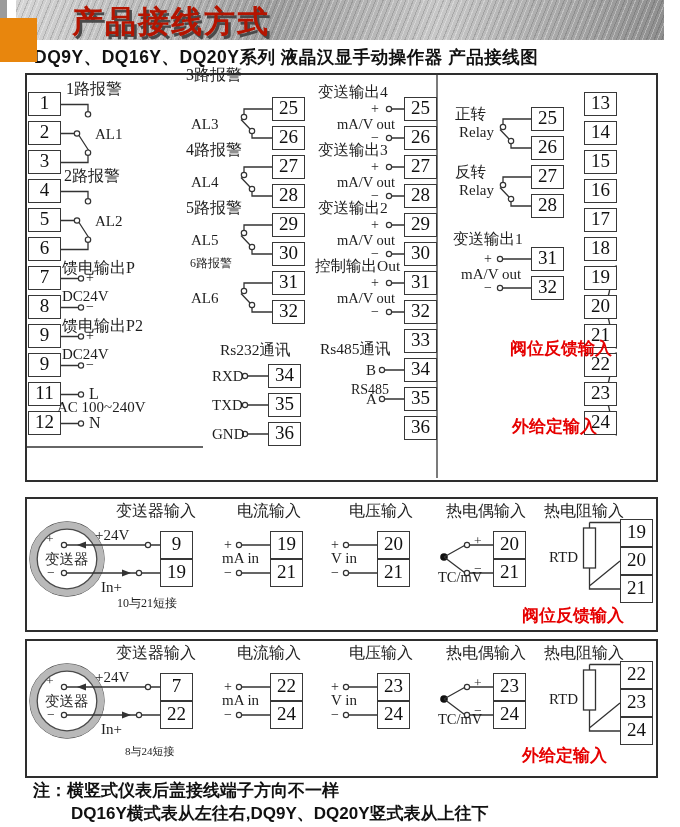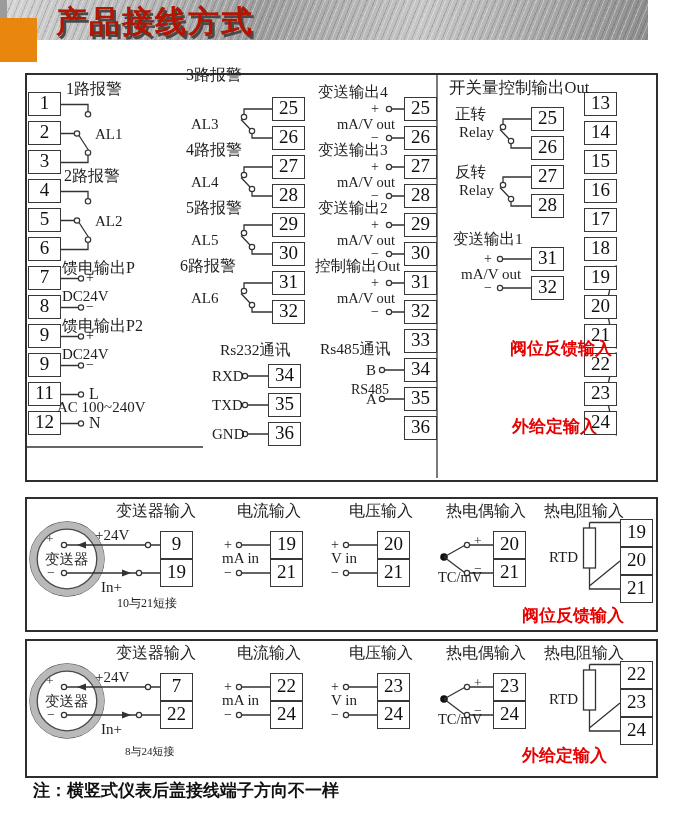--- a/index.html
+++ b/index.html
@@ -1,19 +1,19 @@
 <!DOCTYPE html>
 <html><head>
 <meta charset="utf-8">
 <style>
   html,body{margin:0;padding:0;background:#fff;}
   .page{position:relative;width:680px;height:827px;background:#fff;overflow:hidden;
         font-family:"Liberation Sans",sans-serif;}
   
-  .banner{position:absolute;left:0;top:0;width:648px;height:40px;z-index:5;
+  .banner{position:absolute;left:16px;top:0;width:648px;height:40px;z-index:5;
     background-image:
       repeating-linear-gradient(112deg,rgba(255,255,255,.30) 0 1px,rgba(255,255,255,0) 1px 4px,rgba(40,40,40,.18) 4px 5px,rgba(255,255,255,0) 5px 7px),
       linear-gradient(100deg,#d6d6d6,#9e9e9e 40%,#c8c8c8 65%,#8e8e8e);}
   .banner .title{position:absolute;left:56px;top:1px;margin:0;font-size:31px;font-weight:bold;
     letter-spacing:2px;color:#b51400;text-shadow:2.5px 2.5px 0 #4a4a4a;white-space:nowrap;}
   .corner-bar{position:absolute;left:0;top:0;width:7px;height:40px;background:#9b9b9b;z-index:5;}
   .corner-orange{position:absolute;left:0;top:18px;width:37px;height:44px;background:#e8860d;z-index:6;}
   .subtitle{position:absolute;left:34px;top:45px;font-size:17.5px;font-weight:bold;color:#111;
     letter-spacing:.5px;white-space:nowrap;z-index:4;}
   
@@ -43,20 +43,21 @@
 </head>
 <body>
 
 <div class="page">
 
   <div class="banner">
     <div class="title">产品接线方式</div>
   </div>
   <div class="corner-bar"></div>
   <div class="corner-orange"></div>
+  <div class="subtitle">DQ9Y、DQ16Y、DQ20Y系列 液晶汉显手动操作器 产品接线图</div>
 
   <div class="box" style="left:25px;top:73px;width:629px;height:405px"></div>
   <div class="box" style="left:25px;top:497px;width:629px;height:131px"></div>
   <div class="box" style="left:25px;top:639px;width:629px;height:135px"></div>
 
   <svg class="wires" width="680" height="827" viewBox="0 0 680 827">
     <path d="M437,73V478"></path>
     <path d="M27,447H203"></path>
 
     <g>
@@ -299,21 +300,21 @@
   <div class="lb" style="left:89px;top:385px;font-size:16px">L</div>
   <div class="lb" style="left:57px;top:399px;font-size:15px">AC 100~240V</div>
   <div class="lb" style="left:89px;top:414px;font-size:16px">N</div>
 
   <div class="lb" style="left:186px;top:66px;font-size:16px">3路报警</div>
   <div class="lb" style="left:191px;top:116px;font-size:15px">AL3</div>
   <div class="lb" style="left:186px;top:141px;font-size:16px">4路报警</div>
   <div class="lb" style="left:191px;top:174px;font-size:15px">AL4</div>
   <div class="lb" style="left:186px;top:199px;font-size:16px">5路报警</div>
   <div class="lb" style="left:191px;top:232px;font-size:15px">AL5</div>
-  <div class="lb" style="left:180px;top:257px;font-size:16px">6路报警</div>
+  <div class="lb" style="left:190px;top:257px;font-size:12px">6路报警</div>
   <div class="lb" style="left:191px;top:290px;font-size:15px">AL6</div>
   <div class="lb" style="left:220px;top:341px;font-size:15.5px">Rs232通讯</div>
   <div class="lb" style="left:212px;top:368px;font-size:15px">RXD</div>
   <div class="lb" style="left:212px;top:397px;font-size:15px">TXD</div>
   <div class="lb" style="left:212px;top:426px;font-size:15px">GND</div>
 
   <div class="lb" style="left:318px;top:83px">变送输出4</div>
   <div class="lb" style="left:371px;top:101px;font-size:14px">+</div>
   <div class="lb" style="left:337px;top:116px;font-size:14.5px">mA/V out</div>
   <div class="lb" style="left:371px;top:130px;font-size:14px">−</div>
@@ -327,21 +328,20 @@
   <div class="lb" style="left:371px;top:246px;font-size:14px">−</div>
   <div class="lb" style="left:315px;top:257px">控制输出Out</div>
   <div class="lb" style="left:371px;top:275px;font-size:14px">+</div>
   <div class="lb" style="left:337px;top:290px;font-size:14.5px">mA/V out</div>
   <div class="lb" style="left:371px;top:304px;font-size:14px">−</div>
   <div class="lb" style="left:320px;top:340px;font-size:15.5px">Rs485通讯</div>
   <div class="lb" style="left:366px;top:362px;font-size:15px">B</div>
   <div class="lb" style="left:351px;top:382px;font-size:14px">RS485</div>
   <div class="lb" style="left:366px;top:391px;font-size:15px">A</div>
 
-  <div class="lb" style="left:449px;top:79px;font-size:16.5px">开关量控制输出Out</div>
   <div class="lb" style="left:455px;top:105px">正转</div>
   <div class="lb" style="left:459px;top:124px;font-size:15px">Relay</div>
   <div class="lb" style="left:455px;top:163px">反转</div>
   <div class="lb" style="left:459px;top:182px;font-size:15px">Relay</div>
   <div class="lb" style="left:453px;top:230px">变送输出1</div>
   <div class="lb" style="left:484px;top:251px;font-size:14px">+</div>
   <div class="lb" style="left:461px;top:266px;font-size:15px">mA/V out</div>
   <div class="lb" style="left:484px;top:280px;font-size:14px">−</div>
 
   <div class="red" style="left:510px;top:337px">阀位反馈输入</div>
@@ -387,14 +387,15 @@
   <div class="lb" style="left:331px;top:707px;font-size:14px">−</div>
   <div class="lb" style="left:446px;top:644px;font-size:16px">热电偶输入</div>
   <div class="lb" style="left:474px;top:675px;font-size:13.5px">+</div>
   <div class="lb" style="left:474px;top:703px;font-size:13.5px">−</div>
   <div class="lb" style="left:438px;top:711px;font-size:14.5px">TC/mV</div>
   <div class="lb" style="left:544px;top:644px;font-size:16px">热电阻输入</div>
   <div class="lb" style="left:549px;top:691px;font-size:15px">RTD</div>
   <div class="red" style="left:522px;top:744px">外给定输入</div>
 
   <div class="note" style="left:33px;top:779px">注：横竖式仪表后盖接线端子方向不一样</div>
+  <div class="note" style="left:71px;top:802px">DQ16Y横式表从左往右,DQ9Y、DQ20Y竖式表从上往下</div>
 
 </div>
 
 </body></html>

